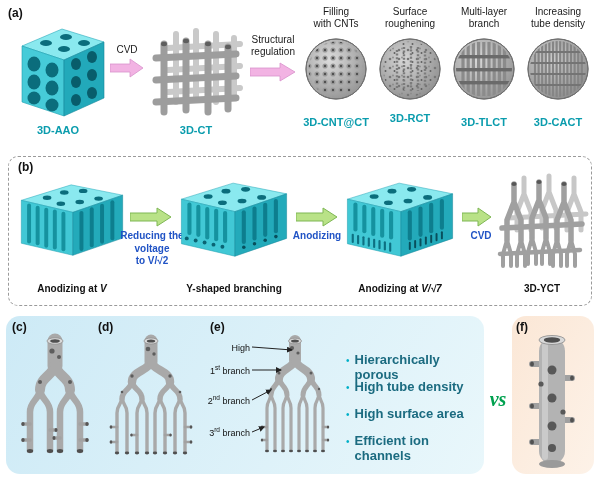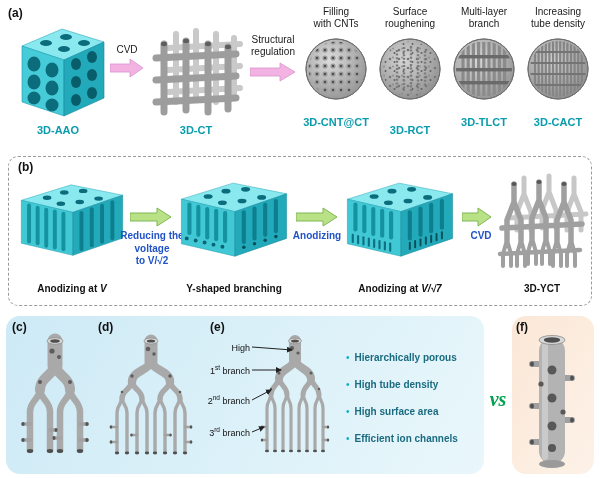--- a/index.html
+++ b/index.html
@@ -10,21 +10,21 @@
   .teal-name { color:#0a9cad; font-weight:bold; font-size:11px; text-align:center; }
   .deriv-title { font-size:10px; line-height:1.2; color:#1a1a1a; text-align:center; }
   .black-step { font-size:10px; line-height:1.2; color:#1a1a1a; text-align:center; }
   .blue-step { font-size:10px; line-height:1.25; color:#2053c5; text-align:center; font-weight:bold; }
   .cap-b { font-size:10px; font-weight:bold; color:#111; text-align:center; }
   .var-it { font-style:italic; }
   .anno { font-size:9px; color:#111; text-align:right; }
   sup { font-size:6.5px; vertical-align:super; }
   .bullet-row { display:flex; gap:5px; align-items:baseline; }
   .bullet-dot { color:#00b0c8; font-size:10px; }
-  .bullet-text { color:#1b6b80; font-size:10px; font-weight:600; }
+  .bullet-text { color:#1b6b80; font-size:13px; font-weight:600; }
   .vs { font-family:"Liberation Serif", serif; font-style:italic; font-weight:bold; font-size:20px; color:#00a14f; text-align:center; }
   .bbox { border:1.6px dashed #9a9a9a; border-radius:10px; }
   .bg-cde { background:linear-gradient(120deg,#cdeaf6 0%,#e9f7fb 100%); border-radius:14px; }
   .bg-f { background:linear-gradient(120deg,#fbe7d6 0%,#fdf2e8 100%); border-radius:14px; }
   svg { display:block; }
 </style>
 </head>
 <body>
 
 <div class="fig">
@@ -145,21 +145,21 @@
       <circle cx="31" cy="31" r="27.5" fill="url(#cp2)"></circle>
       <g stroke="#7c7c7c" stroke-width="2.4" stroke-dasharray="2,1.6">
         <line x1="18" y1="12" x2="18" y2="50"></line>
           <line x1="25" y1="9" x2="25" y2="53"></line>
         <line x1="32" y1="8" x2="32" y2="54"></line>
           <line x1="39" y1="9" x2="39" y2="53"></line>
         <line x1="46" y1="13" x2="46" y2="49"></line>
       </g>
       <circle cx="31" cy="31" r="30" fill="none" stroke="#6f6f6f"></circle>
     </svg>
-    <div class="teal-name" style="margin-top:24px;">3D-RCT</div>
+    <div class="teal-name" style="margin-top:12px;">3D-RCT</div>
   </div>
 
   <div class="abs" style="left:448px;top:6px;width:72px;">
     <div class="deriv-title">
       <span style="display:block">Multi-layer</span>
       <span style="display:block">branch</span>
     </div>
     <svg style="margin:8px auto 0;" width="62" height="62" viewBox="0 0 62 62">
       <defs>
         <radialGradient id="cg3" cx="40%" cy="35%" r="75%">

